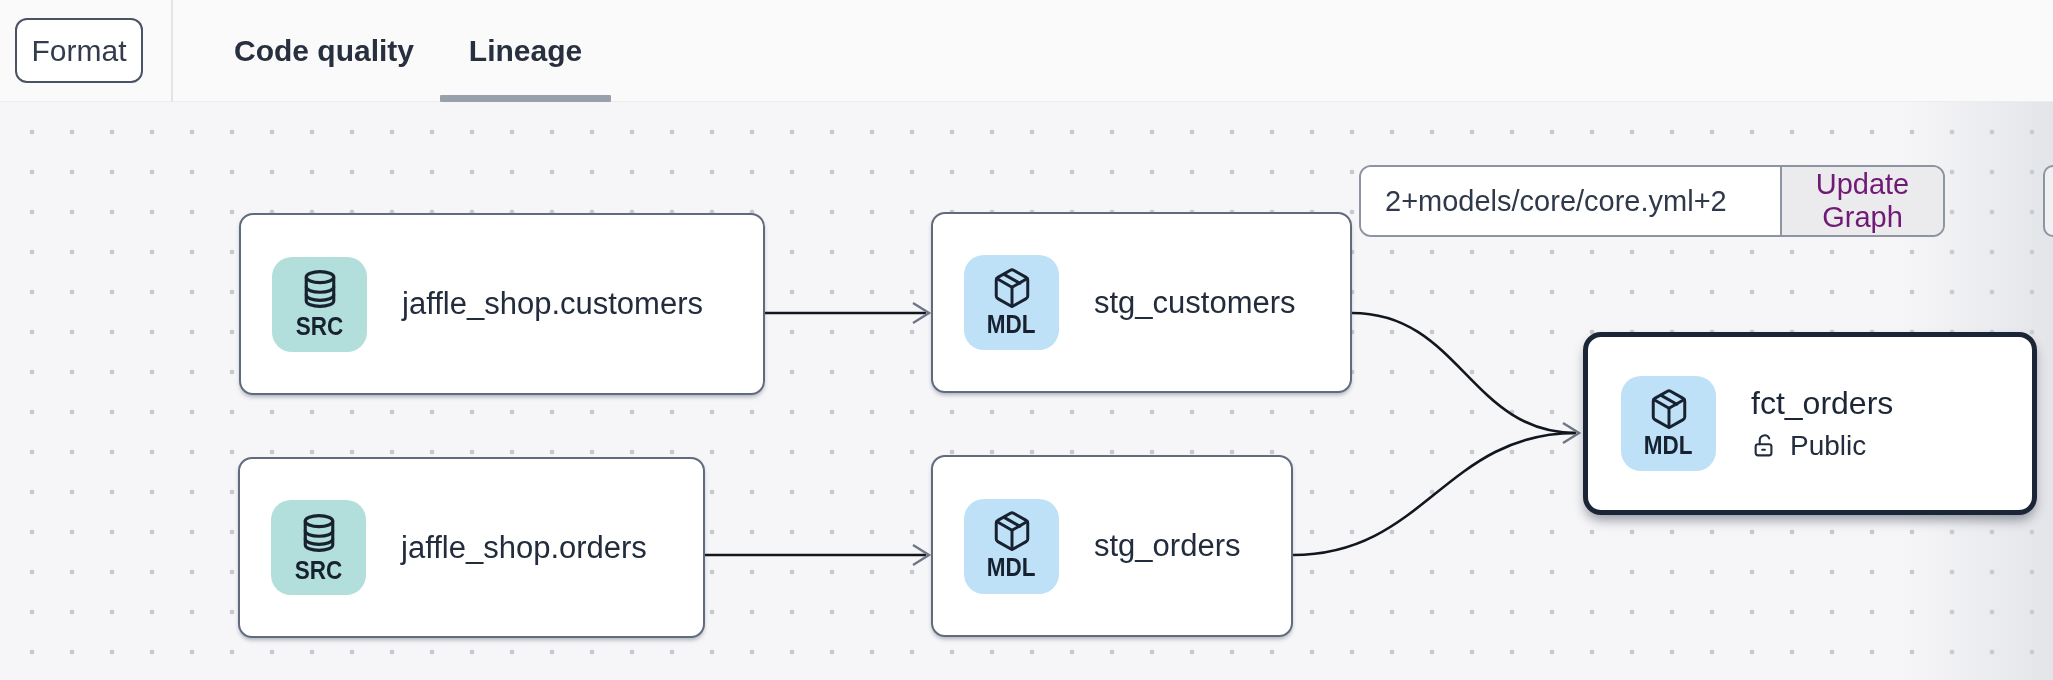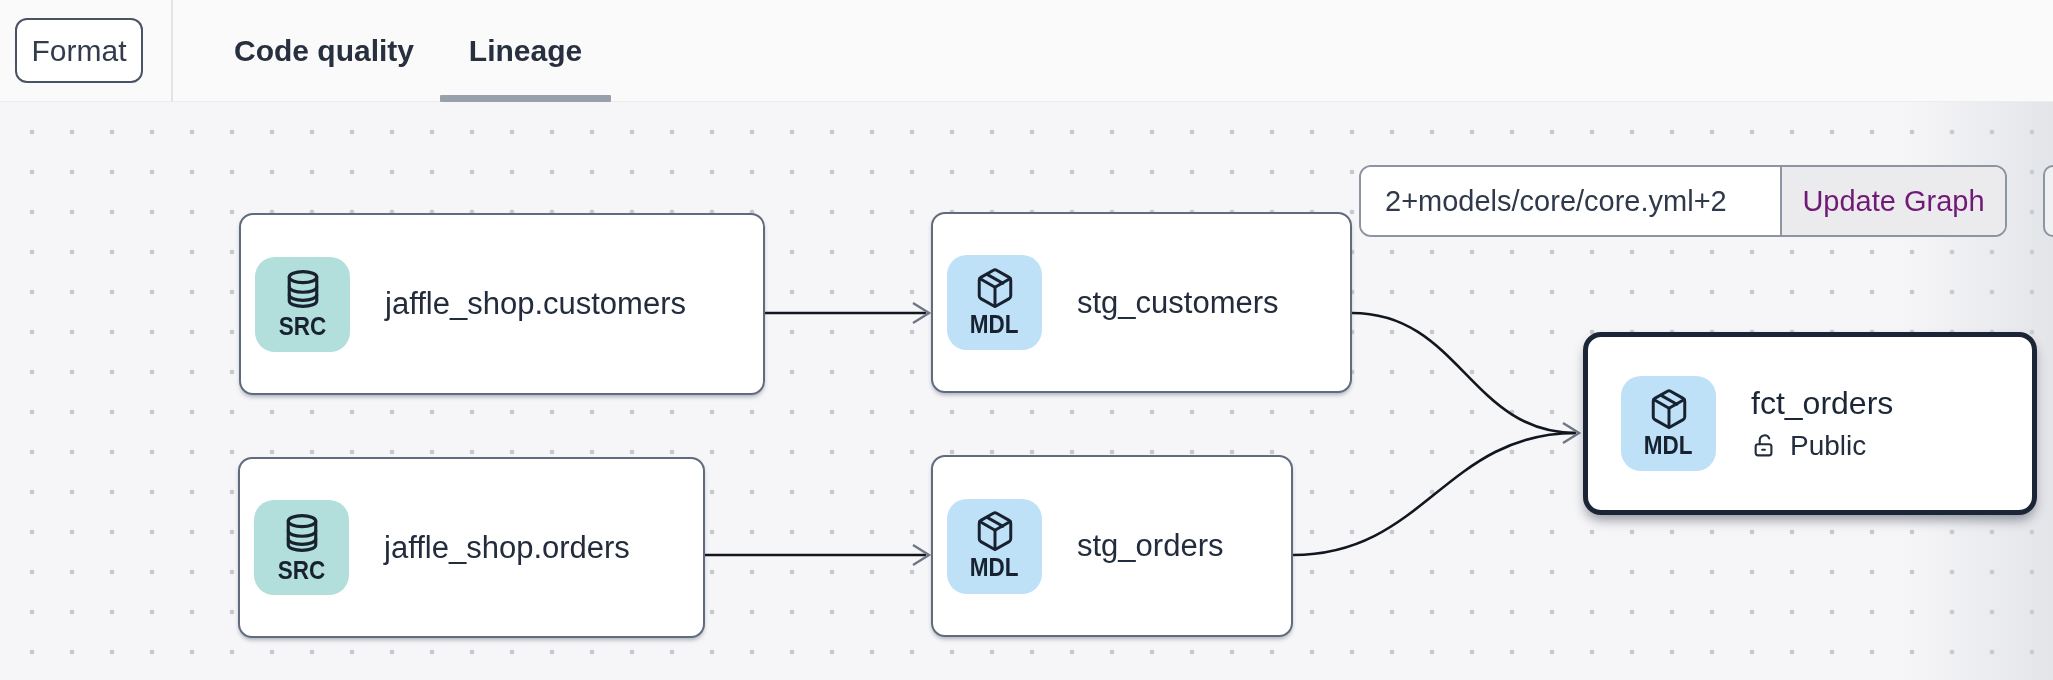--- a/index.html
+++ b/index.html
@@ -25,36 +25,36 @@
 
   
   .canvas { position:absolute; left:0; top:102px; width:2053px; height:578px;
     background-color:#f6f6f8;
     background-image:radial-gradient(circle, #c6c9ce 2.1px, transparent 2.7px);
     background-size:40px 40px; background-position:12px 10px; }
   .canvas-right-shade { position:absolute; right:0; top:0; width:150px; height:578px;
     background:linear-gradient(to right, rgba(210,212,218,0), rgba(205,208,215,0.45)); }
 
   
-  .graph-controls { position:absolute; left:1359px; top:63px; width:648px; height:72px;
+  .graph-controls { position:absolute; left:1359px; top:63px; width:586px; height:72px;
     border:2px solid #8d95a3; border-radius:12px; display:flex; overflow:hidden;
     background:#ffffff; }
   .selector-input { width:419px; height:100%; border:none; outline:none;
     background:#ffffff; font-size:29px; color:#2f3949; padding:0 0 0 24px;
     font-family:inherit; }
   .update-graph-btn { flex:1; border:none; border-left:2px solid #8d95a3;
     background:#ebebee; font-size:29px; color:#701a75; cursor:pointer;
     font-family:inherit; }
   .clipped-control { position:absolute; right:0; top:63px; width:10px; height:72px;
     border:2px solid #8d95a3; border-right:none; border-radius:12px 0 0 12px;
     background:#f0f1f3; }
 
   
   .node { position:absolute; background:#ffffff; border:2px solid #606b7d;
-    border-radius:14px; display:flex; align-items:center; padding-left:14px;
+    border-radius:14px; display:flex; align-items:center; padding-left:31px;
     box-shadow:0 3px 4px -1px rgba(80,90,110,0.45); cursor:pointer; }
   .node-label { font-size:31px; color:#222c3c; margin-left:35px; }
   .node-src-customers { left:239px; top:111px; width:526px; height:182px; }
   .node-stg-customers { left:931px; top:110px; width:421px; height:181px; }
   .node-src-orders    { left:238px; top:355px; width:467px; height:181px; }
   .node-stg-orders    { left:931px; top:353px; width:362px; height:182px; }
   .node-fct-orders    { left:1583px; top:230px; width:454px; height:183px;
     border:5px solid #1b2535; border-radius:18px;
     box-shadow:0 7px 12px -2px rgba(30,40,60,0.45); padding-left:33px; }
 

